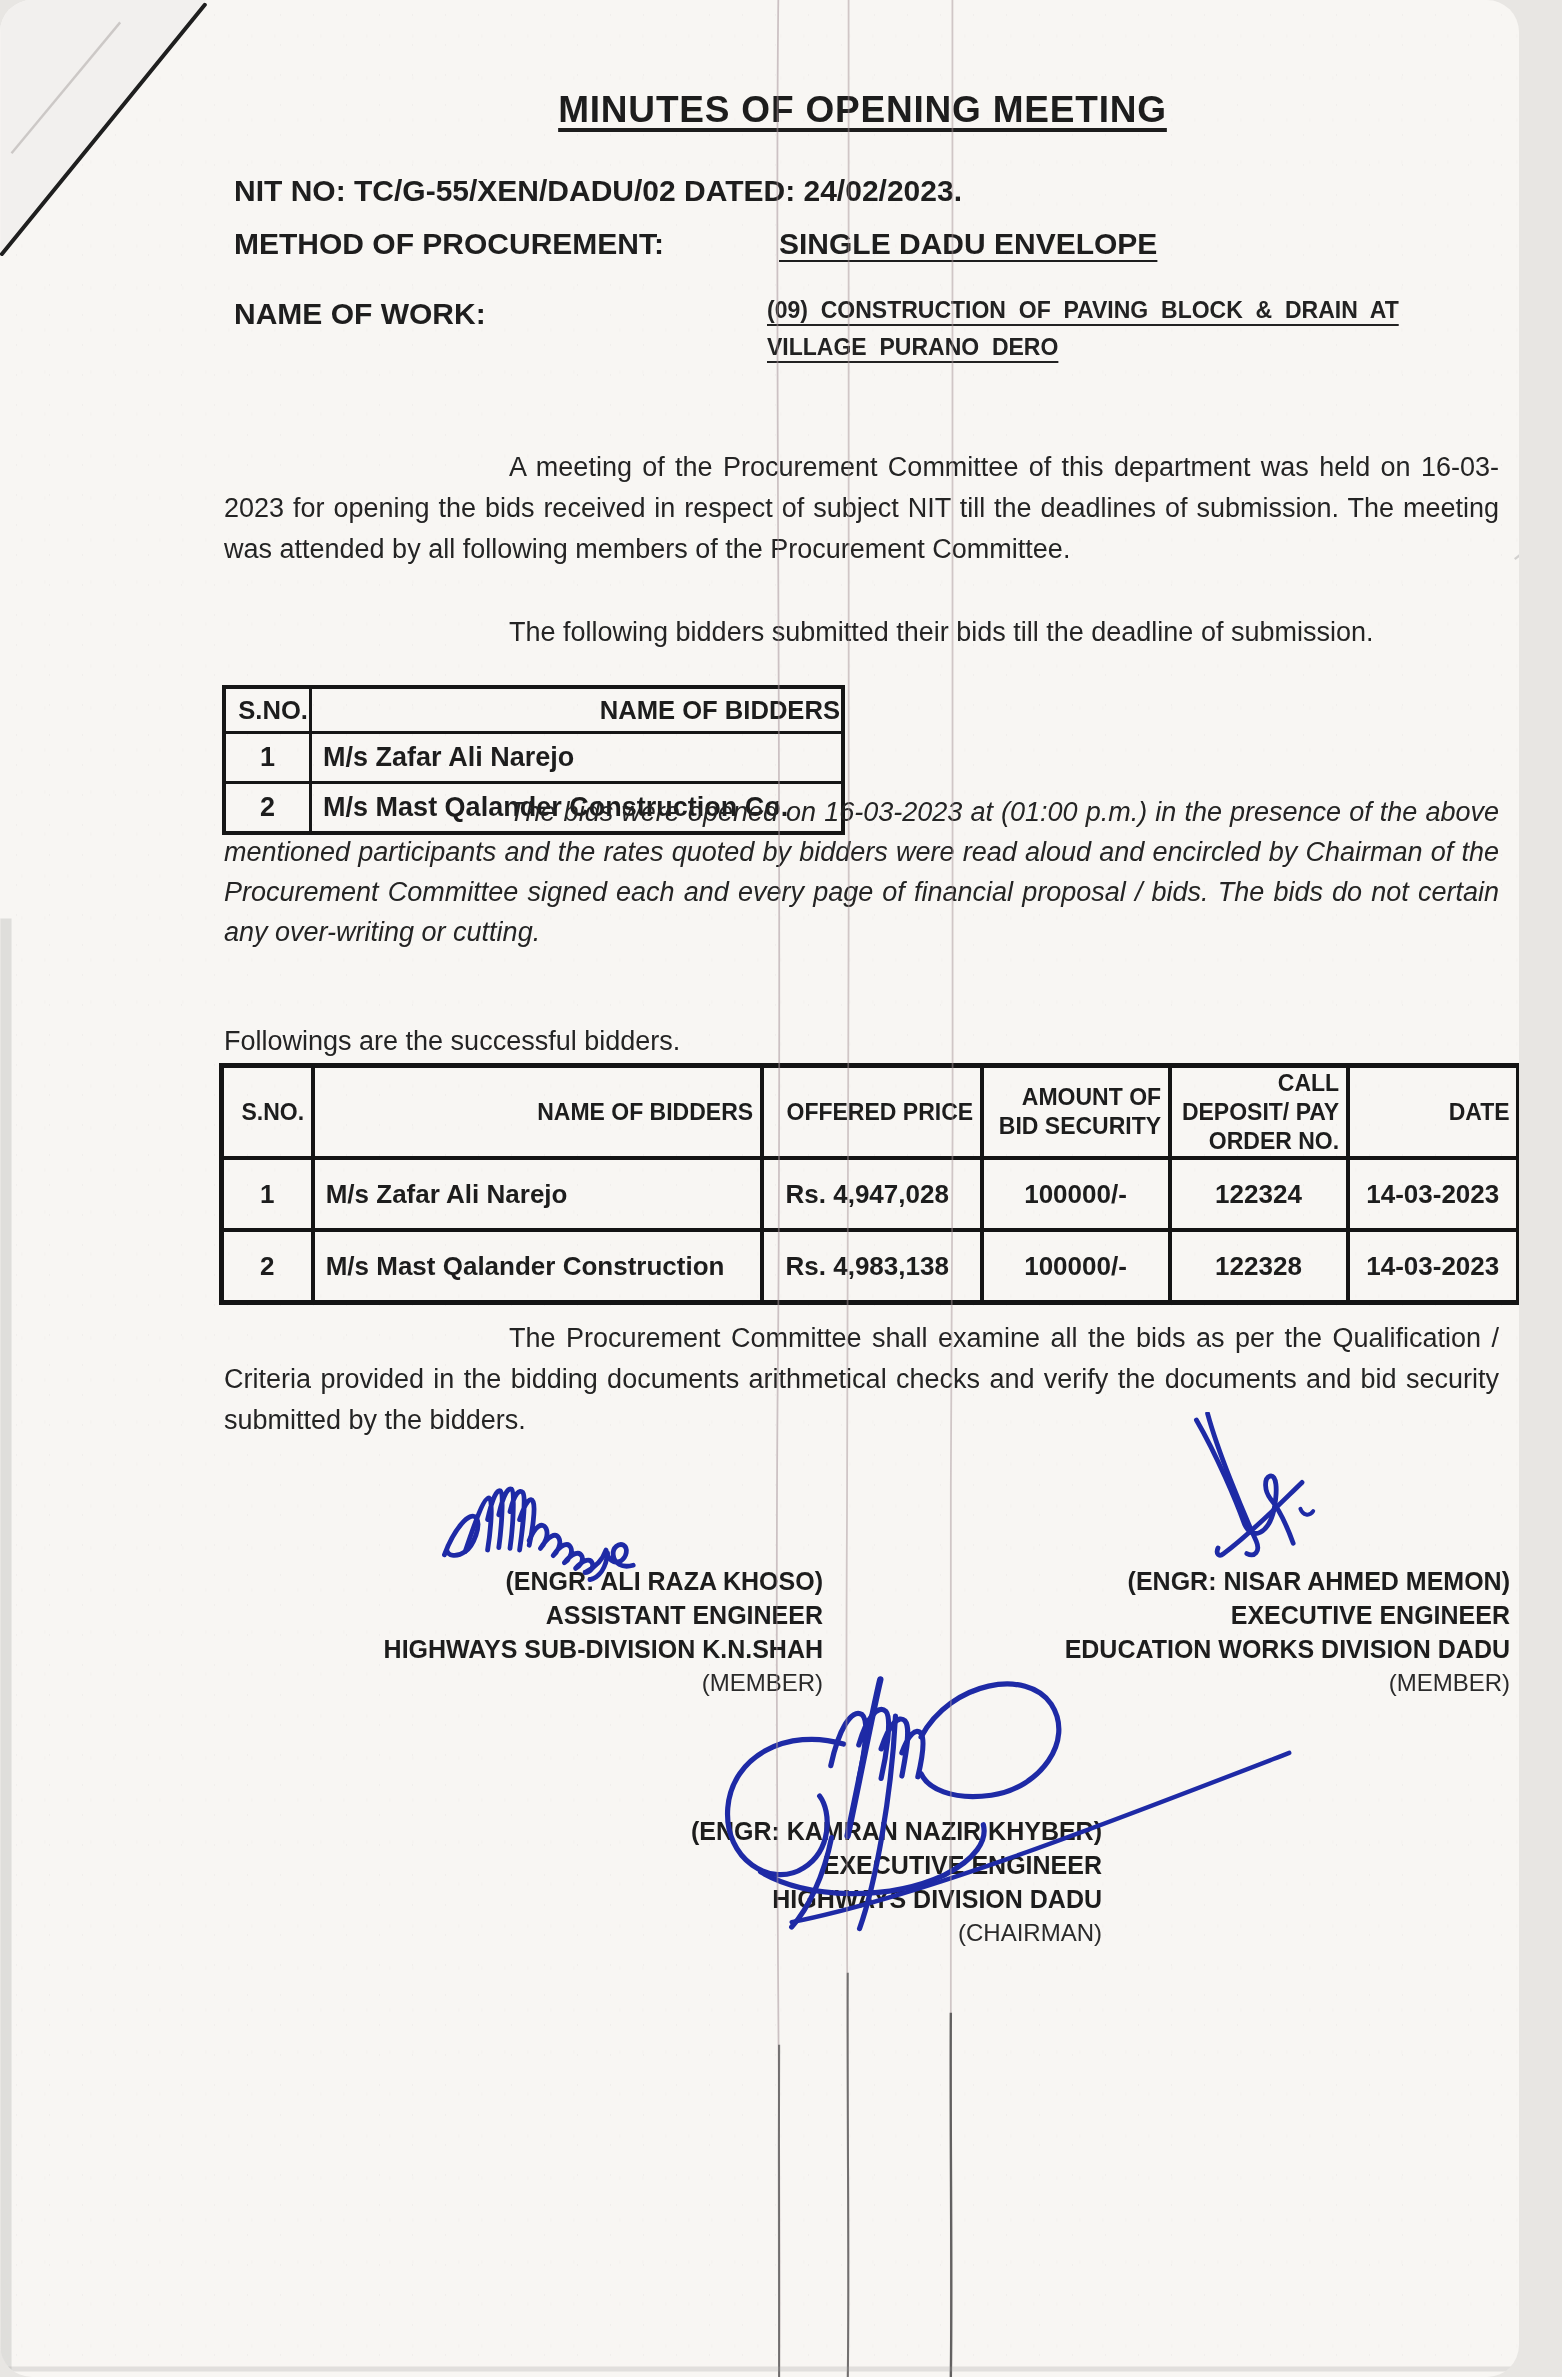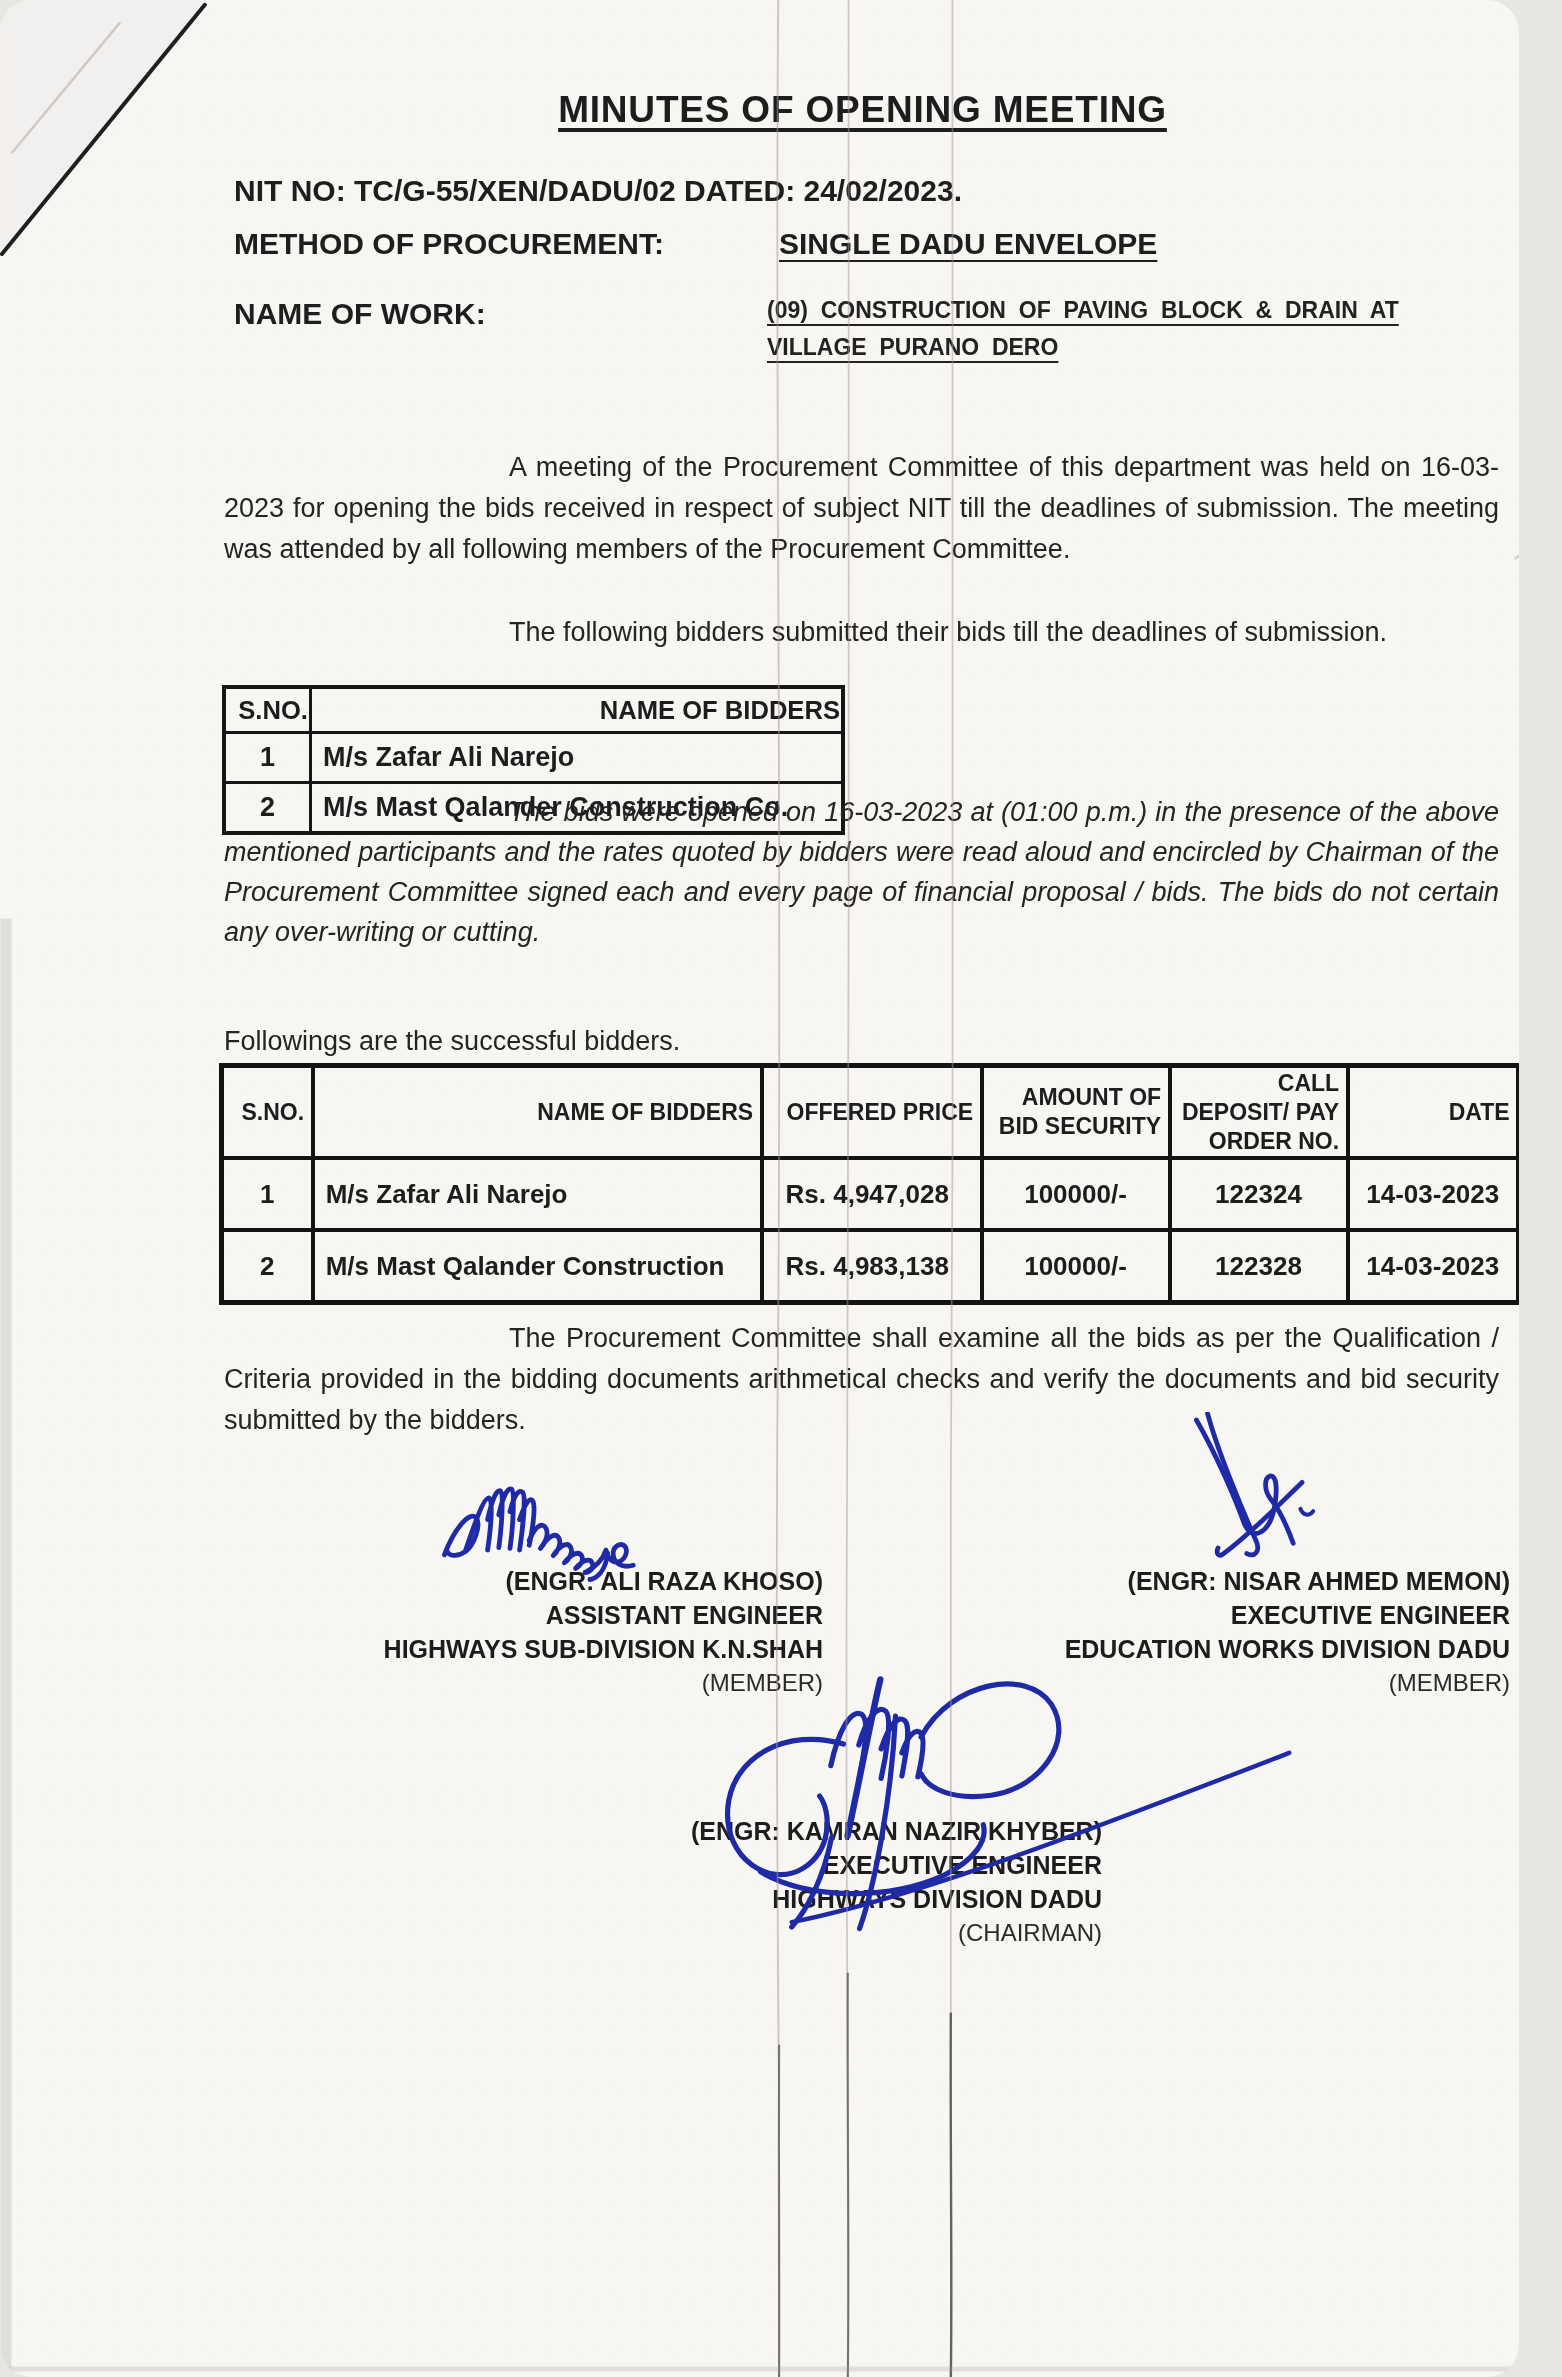--- a/index.html
+++ b/index.html
@@ -63,21 +63,21 @@
   <div class="abs hline" style="left:222px;top:174px;">NIT NO: TC/G-55/XEN/DADU/02 DATED: 24/02/2023.</div>
 
   <div class="abs hline" style="left:222px;top:227px;">METHOD OF PROCUREMENT:</div>
   <div class="abs hline uline" style="left:767px;top:227px;">SINGLE DADU ENVELOPE</div>
 
   <div class="abs hline" style="left:222px;top:297px;">NAME OF WORK:</div>
   <div class="abs work-val uline" style="left:767px;top:297px;">(09) CONSTRUCTION OF PAVING BLOCK &amp; DRAIN AT</div>
   <div class="abs work-val uline" style="left:767px;top:334px;">VILLAGE PURANO DERO</div>
 
   <div class="abs para indent" style="top:447px;">A meeting of the Procurement Committee of this department was held on 16-03-2023 for opening the bids received in respect of subject NIT till the deadlines of submission. The meeting was attended by all following members of the Procurement Committee.</div>
-  <div class="abs para indent" style="top:612px;">The following bidders submitted their bids till the deadlines of submission.</div>
+  <div class="abs para indent" style="top:612px;">The following bidders submitted their bids till the deadline of submission.</div>
 
   <table class="abs t1">
     <colgroup>
         <col style="width:86px">
         <col style="width:530px">
       </colgroup>
     <tbody>
         <tr>
       <th>S.NO.</th>
       <th>NAME OF BIDDERS</th>

